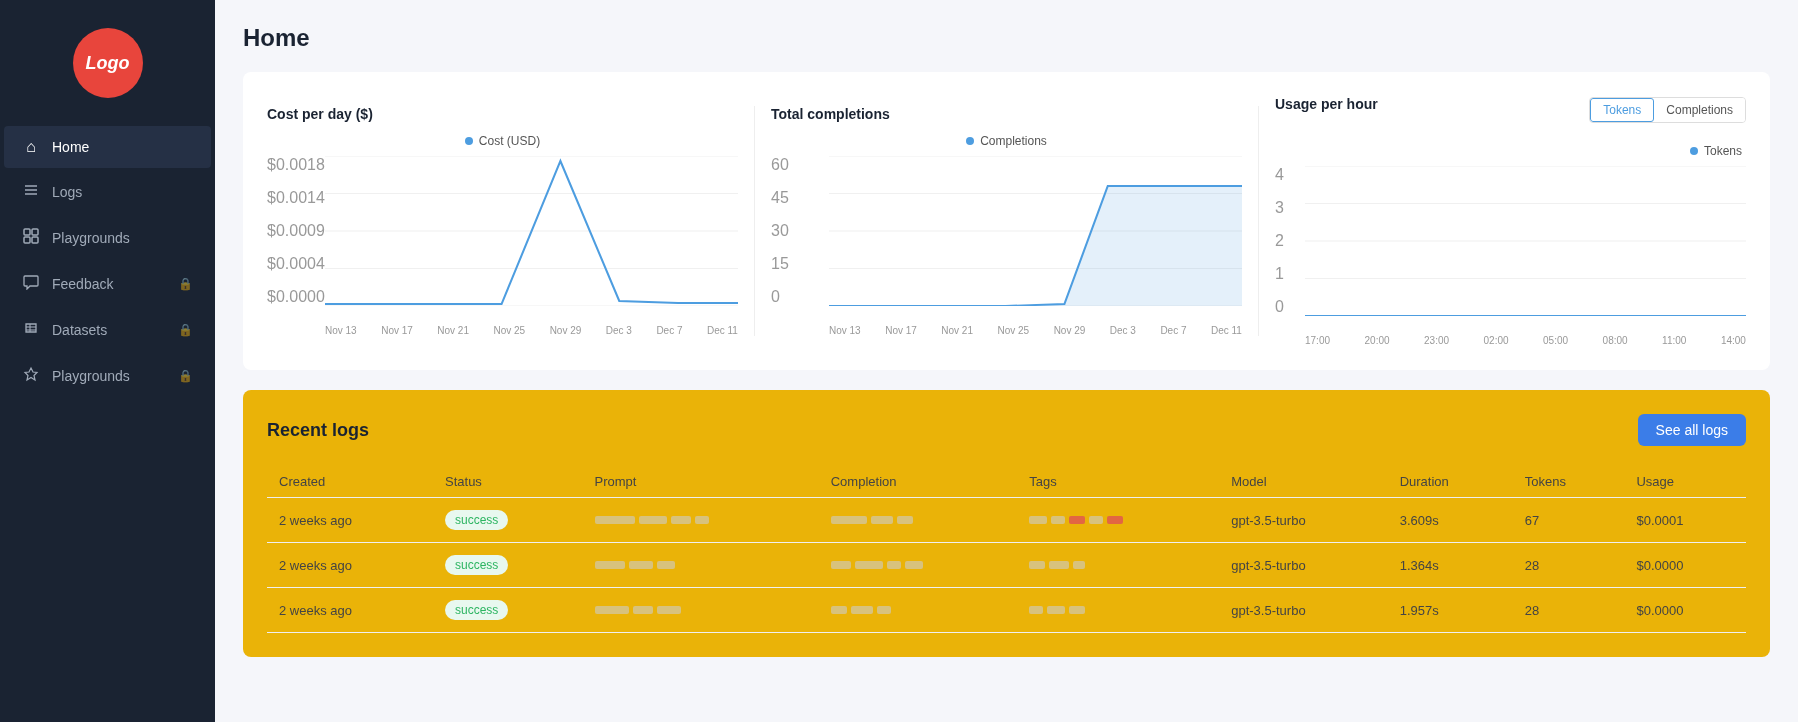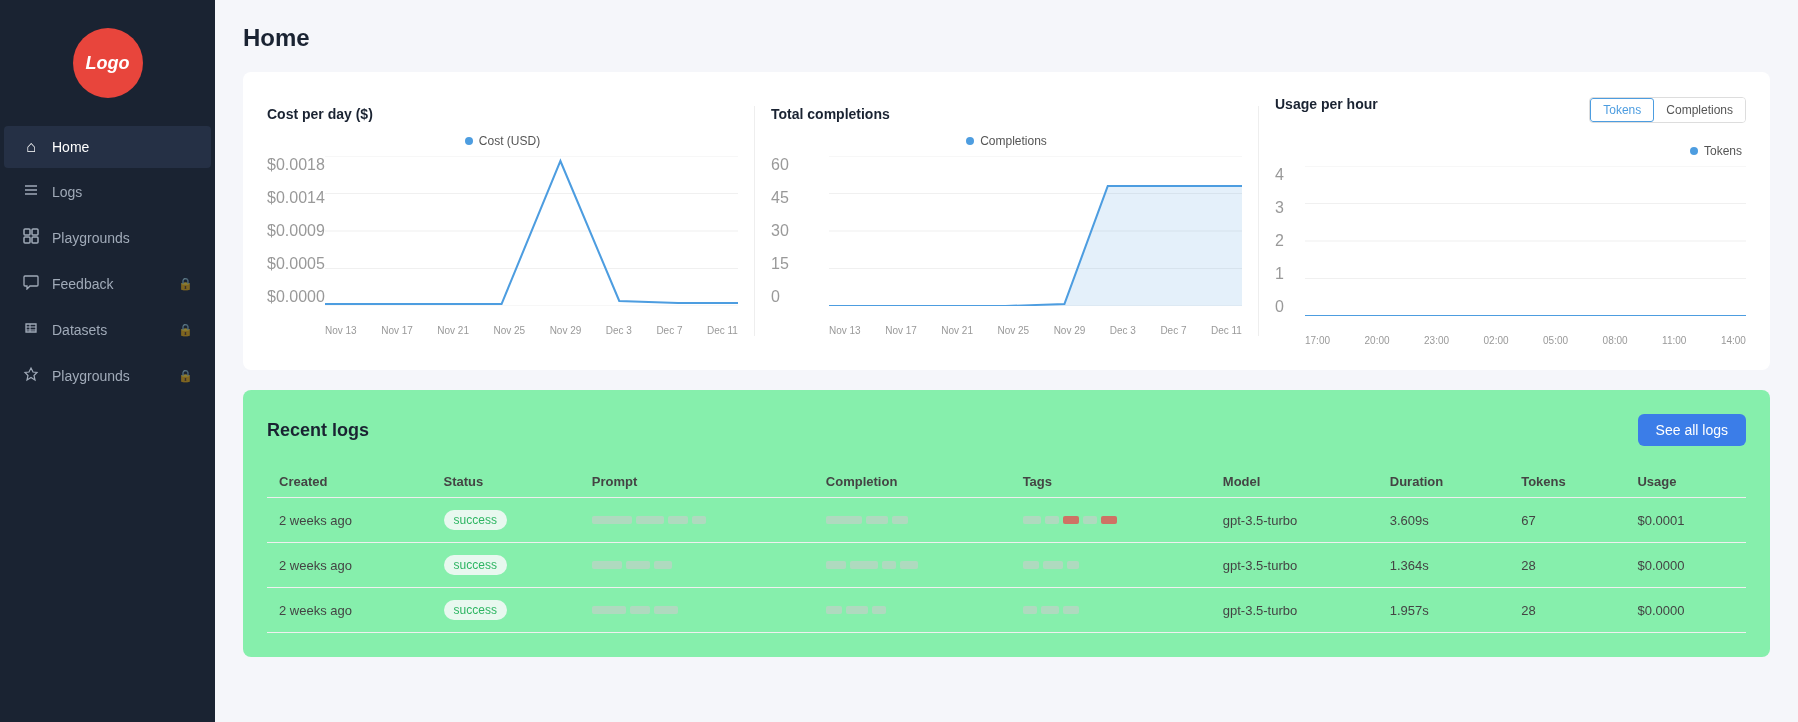--- a/index.html
+++ b/index.html
@@ -95,21 +95,21 @@
       font-size: 12px;
       cursor: pointer;
       background: #fff;
       border: none;
       color: #555;
     }
     .toggle-btn.active { background: #fff; border: 1px solid #4d9de0; color: #4d9de0; border-radius: 3px; }
 
     
     .logs-card {
-      background: #86efac;
+      background: #eab308;
       border-radius: 8px;
       padding: 24px;
     }
     .logs-header {
       display: flex;
       align-items: center;
       justify-content: space-between;
       margin-bottom: 20px;
     }
     .logs-title { font-size: 18px; font-weight: 600; color: #1a2332; }
@@ -120,21 +120,21 @@
       border-radius: 6px;
       padding: 8px 18px;
       font-size: 14px;
       cursor: pointer;
       font-weight: 500;
     }
     .table { width: 100%; border-collapse: collapse; }
     .table th {
       text-align: left;
       font-size: 13px;
-      font-weight: 700;
+      font-weight: 400;
       color: #444;
       padding: 8px 12px;
       border-bottom: 1px solid #eee;
     }
     .table td {
       padding: 12px 12px;
       font-size: 13px;
       color: #444;
       border-bottom: 1px solid #f0f0f0;
       vertical-align: middle;
@@ -251,21 +251,21 @@
         <div class="chart-title">Cost per day ($)</div>
         <div class="chart-legend">
           <div class="legend-dot"></div>
           <span>Cost (USD)</span>
         </div>
         <div class="chart-area">
           <div class="chart-y-axis">
             <span>$0.0018</span>
             <span>$0.0014</span>
             <span>$0.0009</span>
-            <span>$0.0005</span>
+            <span>$0.0004</span>
             <span>$0.0000</span>
           </div>
           <div class="chart-canvas">
             <svg class="chart-svg" viewBox="0 0 400 150" preserveAspectRatio="none">
 
               <line x1="0" y1="0" x2="400" y2="0" class="grid-line"></line>
               <line x1="0" y1="37.5" x2="400" y2="37.5" class="grid-line"></line>
               <line x1="0" y1="75" x2="400" y2="75" class="grid-line"></line>
               <line x1="0" y1="112.5" x2="400" y2="112.5" class="grid-line"></line>
               <line x1="0" y1="150" x2="400" y2="150" class="grid-line"></line>

